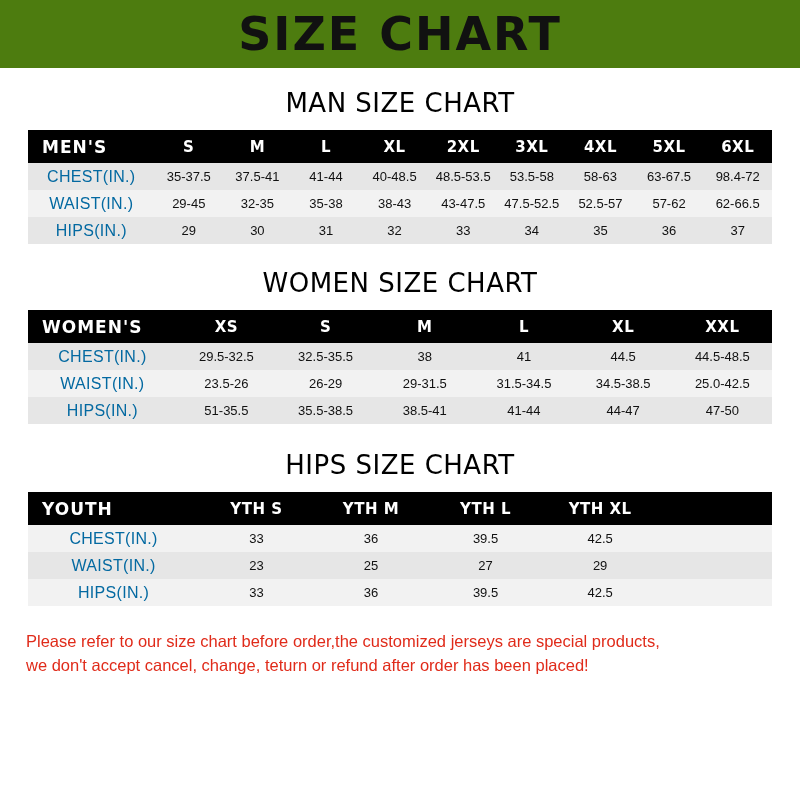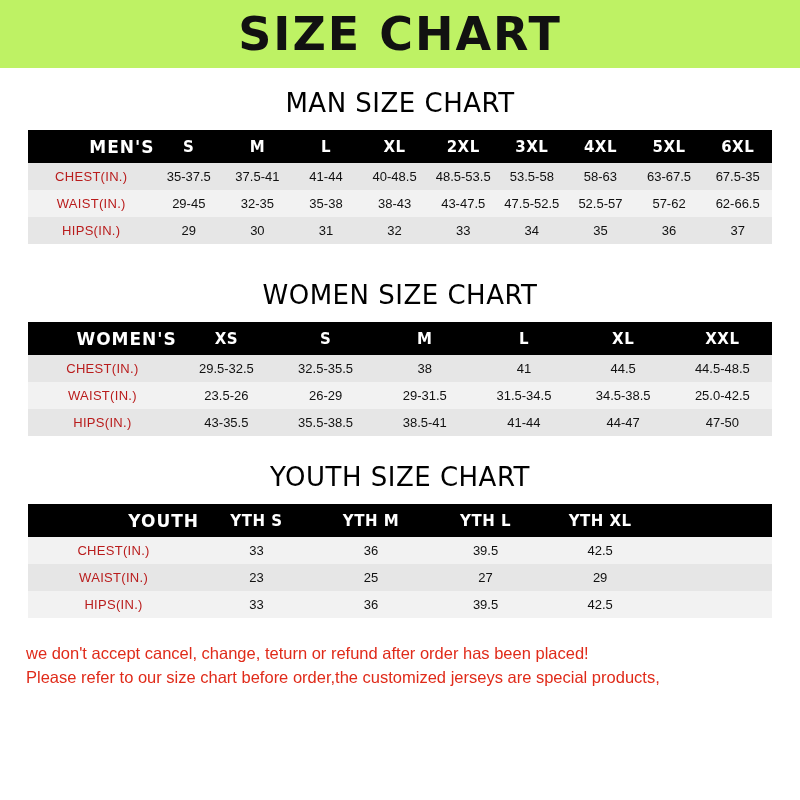--- a/index.html
+++ b/index.html
@@ -14,21 +14,21 @@
     overflow: hidden;
   }
   .page {
     width: 800px;
     height: 800px;
     position: relative;
     background: #ffffff;
     box-sizing: border-box;
   }
   .banner {
-    background: #bef264;
+    background: #4d7c0f;
     height: 68px;
     display: flex;
     align-items: center;
     justify-content: center;
   }
   .banner-title {
     font-family: "DejaVu Sans", sans-serif;
     font-weight: bold;
     font-size: 46px;
     letter-spacing: 2px;
@@ -41,21 +41,21 @@
   }
   .section-title {
     text-align: center;
     font-family: "DejaVu Sans", sans-serif;
     font-weight: normal;
     font-size: 26px;
     color: #000000;
     letter-spacing: 0.5px;
   }
   .t-man { margin-top: 20px; }
-  .t-women { margin-top: 36px; }
+  .t-women { margin-top: 24px; }
   .t-youth { margin-top: 26px; }
 
   table.size-table {
     width: 100%;
     border-collapse: collapse;
     margin-top: 12px;
     table-layout: fixed;
   }
   table.size-table th,
   table.size-table td {
@@ -69,34 +69,34 @@
   table.size-table thead th {
     background: #000000;
     color: #ffffff;
     font-family: "DejaVu Sans", sans-serif;
     font-weight: bold;
     font-size: 15px;
     height: 33px;
     letter-spacing: 0.5px;
   }
   table.size-table thead th.first-col {
-    text-align: right;
+    text-align: left;
     padding-left: 14px;
     font-size: 17px;
     letter-spacing: 1px;
   }
   table.size-table tbody tr.odd td {
     background: #e6e6e6;
   }
   table.size-table tbody tr.even td {
     background: #f2f2f2;
   }
   table.size-table tbody td.first-col {
-    font-size: 13px;
-    color: #b91c1c;
+    font-size: 16px;
+    color: #0369a1;
     letter-spacing: 0.3px;
   }
   .men-col-1 { width: 17%; }
   .women-col-1 { width: 20%; }
   .youth-col-1 { width: 23%; }
 
   .notice {
     margin-top: 24px;
     padding: 0 26px;
     box-sizing: border-box;
@@ -150,21 +150,21 @@
         <tr class="odd">
           <td class="first-col">CHEST(IN.)</td>
           <td>35-37.5</td>
           <td>37.5-41</td>
           <td>41-44</td>
           <td>40-48.5</td>
           <td>48.5-53.5</td>
           <td>53.5-58</td>
           <td>58-63</td>
           <td>63-67.5</td>
-          <td>67.5-35</td>
+          <td>98.4-72</td>
         </tr>
         <tr class="even">
           <td class="first-col">WAIST(IN.)</td>
           <td>29-45</td>
           <td>32-35</td>
           <td>35-38</td>
           <td>38-43</td>
           <td>43-47.5</td>
           <td>47.5-52.5</td>
           <td>52.5-57</td>
@@ -222,31 +222,31 @@
           <td class="first-col">WAIST(IN.)</td>
           <td>23.5-26</td>
           <td>26-29</td>
           <td>29-31.5</td>
           <td>31.5-34.5</td>
           <td>34.5-38.5</td>
           <td>25.0-42.5</td>
         </tr>
         <tr class="odd">
           <td class="first-col">HIPS(IN.)</td>
-          <td>43-35.5</td>
+          <td>51-35.5</td>
           <td>35.5-38.5</td>
           <td>38.5-41</td>
           <td>41-44</td>
           <td>44-47</td>
           <td>47-50</td>
         </tr>
       </tbody>
     </table>
 
-    <div class="section-title t-youth">YOUTH SIZE CHART</div>
+    <div class="section-title t-youth">HIPS SIZE CHART</div>
     <table class="size-table">
       <colgroup>
         <col class="youth-col-1">
         <col>
           <col>
           <col>
           <col>
           <col>
       </colgroup>
       <thead>
@@ -283,17 +283,17 @@
           <td>39.5</td>
           <td>42.5</td>
           <td></td>
         </tr>
       </tbody>
     </table>
 
   </div>
 
   <div class="notice">
+    <div>Please refer to our size chart before order,the customized jerseys are special products,</div>
     <div>we don't accept cancel, change, teturn or refund after order has been placed!</div>
-    <div>Please refer to our size chart before order,the customized jerseys are special products,</div>
   </div>
 
 </div>
 
 </body></html>

